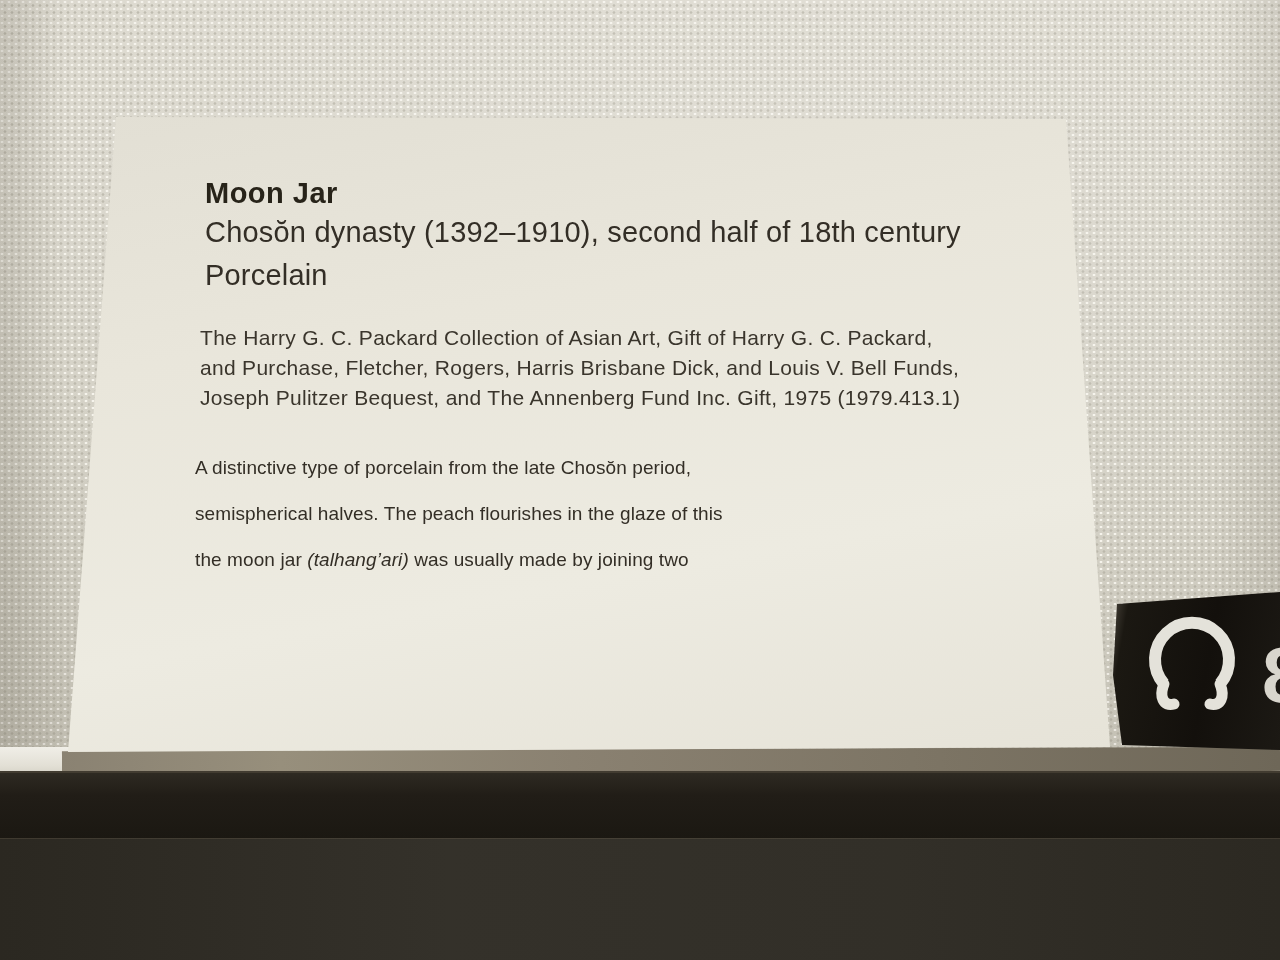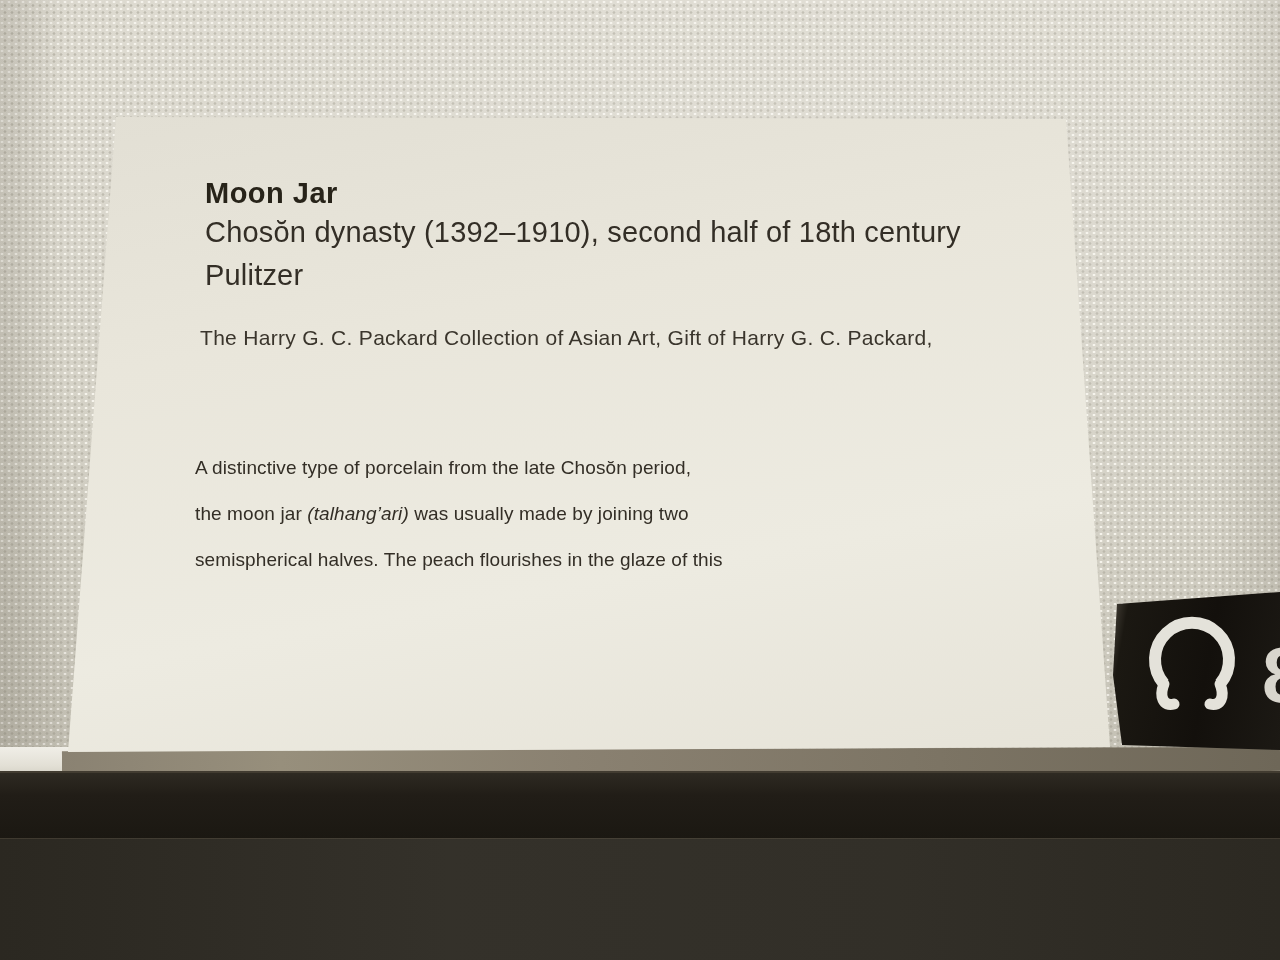--- a/index.html
+++ b/index.html
@@ -112,26 +112,28 @@
       <path d="M 18 68 A 37 37 0 1 1 74 68" fill="none" stroke="#e4e2da" stroke-width="12" stroke-linecap="butt"></path>
       <path d="M 18 68 C 13 80, 17 91, 28 88" fill="none" stroke="#e4e2da" stroke-width="11" stroke-linecap="round"></path>
       <path d="M 74 68 C 79 80, 75 91, 64 88" fill="none" stroke="#e4e2da" stroke-width="11" stroke-linecap="round"></path>
     </svg>
     <div class="audio-num">8</div>
   </div>
 
   <div class="card">
     <div class="title">Moon Jar</div>
     <div class="dynasty">Chosŏn dynasty (1392–1910), second half of 18th century</div>
-    <div class="medium">Pulitzer</div>
+    <div class="medium">Porcelain</div>
 
     <div class="credit">
       <div>The Harry G. C. Packard Collection of Asian Art, Gift of Harry G. C. Packard,</div>
+      <div>and Purchase, Fletcher, Rogers, Harris Brisbane Dick, and Louis V. Bell Funds,</div>
+      <div>Joseph Pulitzer Bequest, and The Annenberg Fund Inc. Gift, 1975 (1979.413.1)</div>
     </div>
 
     <div class="desc">
       <div>A distinctive type of porcelain from the late Chosŏn period,</div>
+      <div>semispherical halves. The peach flourishes in the glaze of this</div>
       <div><span>the moon jar </span><i>(talhang’ari)</i><span> was usually made by joining two</span></div>
-      <div>semispherical halves. The peach flourishes in the glaze of this</div>
     </div>
   </div>
 
 </div>
 
 </body></html>

